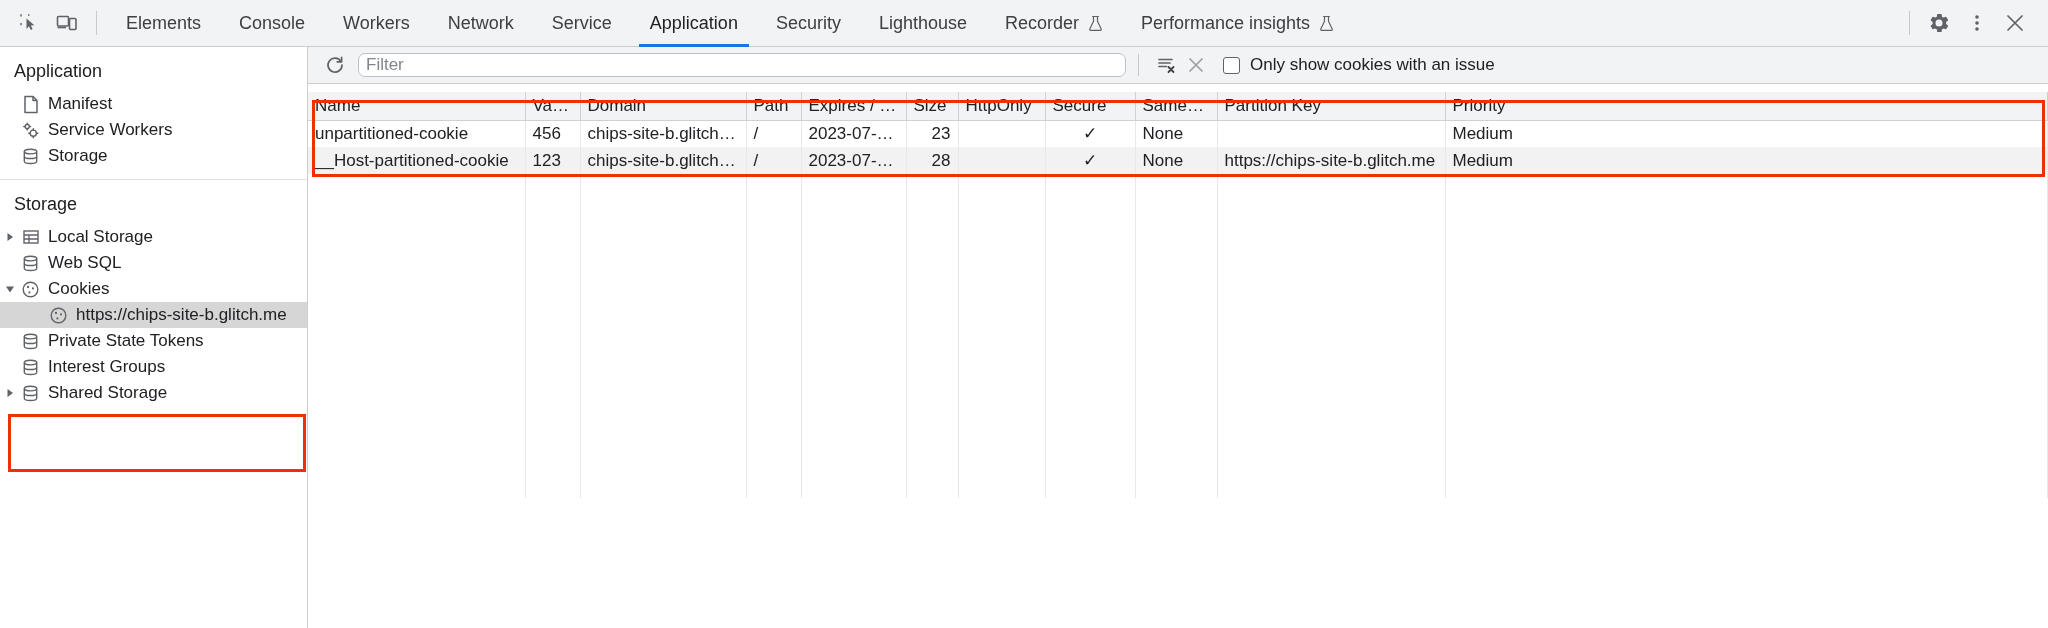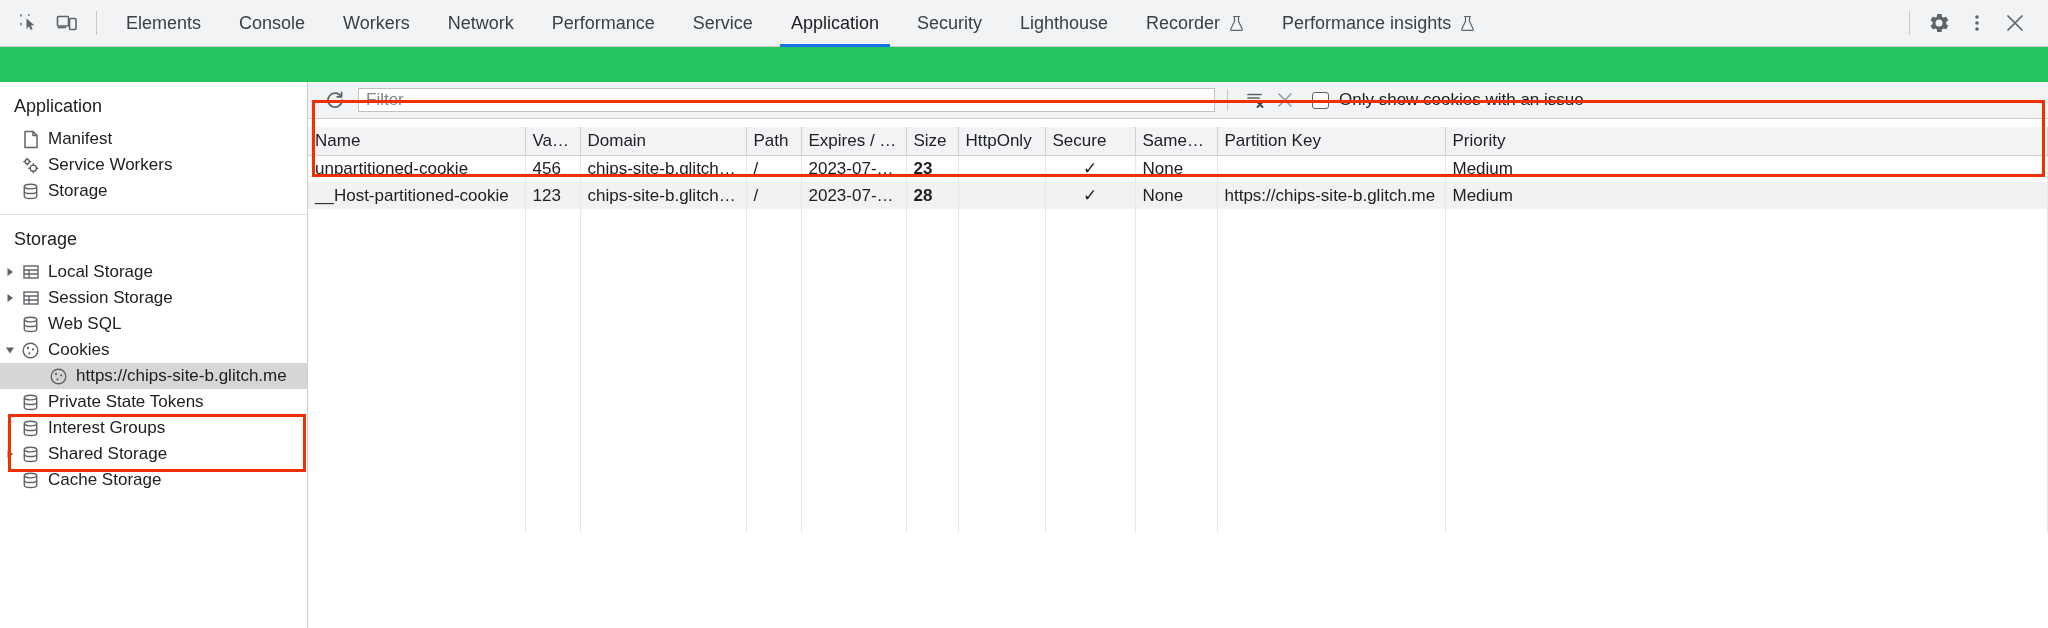--- a/index.html
+++ b/index.html
@@ -4,21 +4,21 @@
 <style>
   * { box-sizing: border-box; }
   html, body {
     margin: 0; padding: 0;
     width: 2048px; height: 628px;
     overflow: hidden;
     background: #ffffff;
     font-family: "Liberation Sans", sans-serif;
     -webkit-font-smoothing: antialiased;
   }
-  .app { width: 2048px; height: 628px; display: flex; flex-direction: column; background:#22c55e;gap:35px; }
+  .app { width: 2048px; height: 628px; display: flex; flex-direction: column; background:#d946ef; }
 
   
   .toolbar {
     height: 47px; min-height: 47px;
     background: #f1f3f4;
     border-bottom: 1px solid #cdcdcd;
     display: flex; align-items: center;
     padding: 0 8px 0 10px;
     position: relative;
   }
@@ -109,26 +109,26 @@
     display: flex; align-items: center;
     padding: 0 8px 0 12px;
   }
   .fb-icon {
     width: 30px; height: 28px;
     display: flex; align-items: center; justify-content: center;
     color: #5f6368;
   }
   .filter-input {
     flex: 0 1 auto;
-    width: 857px;
+    width: 768px;
     height: 24px;
     margin-left: 8px;
     border: 1px solid #bdc1c6;
     background: #ffffff;
-    border-radius: 0;
+    border-radius: 7px;
     font-size: 17px;
     font-family: "Liberation Sans", sans-serif;
     color: #202124;
     padding: 0 7px;
     outline: none;
   }
   .filter-input::placeholder { color: #80868b; }
   .fb-sep { width: 1px; height: 22px; background: #c6c8ca; margin: 0 12px; }
   .cb-wrap { display: flex; align-items: center; margin-left: 12px; }
   .checkbox {
@@ -165,21 +165,21 @@
     height: 27px;
     padding: 0 7px;
     border-right: 1px solid #e8e8e8;
     white-space: nowrap;
     overflow: hidden;
     text-overflow: ellipsis;
     vertical-align: middle;
   }
   tr.row-odd td { background: #ffffff; }
   tr.row-even td { background: #f2f2f2; }
-  td.num { text-align: left; font-weight: bold; }
+  td.num { text-align: right; }
   td.center { text-align: center; }
   .filler-row td { height: 27px; border-right: 1px solid #e8e8e8; background: #fff; }
 
   
   #annot-table { left: 312px; top: 100px; width: 1733px; height: 77px; }
 </style>
 </head>
 <body>
 
 <div class="app">
@@ -209,23 +209,20 @@
       <div class="tab">
         <span>Console</span>
       </div>
       <div class="tab">
         <span>Workers</span>
       </div>
       <div class="tab">
         <span>Network</span>
       </div>
       <div class="tab">
-        <span>Performance</span>
-      </div>
-      <div class="tab">
         <span>Service</span>
       </div>
       <div class="tab active">
         <span>Application</span>
       </div>
       <div class="tab">
         <span>Security</span>
       </div>
       <div class="tab">
         <span>Lighthouse</span>
@@ -333,34 +330,20 @@
           </span>
           <span class="side-ico">
             <svg width="18" height="18" viewBox="0 0 18 18">
               <rect x="2" y="3" width="14" height="12" fill="none" stroke="#5f6368" stroke-width="1.4"></rect>
               <path d="M2 7 L16 7 M2 11 L16 11 M7 7 L7 15" stroke="#5f6368" stroke-width="1.3"></path>
             </svg>
           </span>
           <span class="side-label">Local Storage</span>
         </div>
 
-        <div class="side-item indent-1">
-          <span class="twisty">
-            <svg width="9" height="10" viewBox="0 0 9 10">
-                <path d="M1.5 1 L7 5 L1.5 9 Z" fill="#5f6368"></path>
-              </svg>
-          </span>
-          <span class="side-ico">
-            <svg width="18" height="18" viewBox="0 0 18 18">
-              <rect x="2" y="3" width="14" height="12" fill="none" stroke="#5f6368" stroke-width="1.4"></rect>
-              <path d="M2 7 L16 7 M2 11 L16 11 M7 7 L7 15" stroke="#5f6368" stroke-width="1.3"></path>
-            </svg>
-          </span>
-          <span class="side-label">Session Storage</span>
-        </div>
 
 
         <div class="side-item indent-1">
           <span class="twisty empty"></span>
           <span class="side-ico">
             <svg width="19" height="19" viewBox="0 0 19 19">
               <g fill="none" stroke="#5f6368" stroke-width="1.4">
                 <ellipse cx="9.5" cy="4.6" rx="6.2" ry="2.3"></ellipse>
                 <path d="M3.3 4.6 L3.3 14.2 Q3.3 16.5 9.5 16.5 Q15.7 16.5 15.7 14.2 L15.7 4.6"></path>
                 <path d="M3.3 9.4 Q3.3 11.5 9.5 11.5 Q15.7 11.5 15.7 9.4"></path>
@@ -438,33 +421,20 @@
               <g fill="none" stroke="#5f6368" stroke-width="1.4">
                 <ellipse cx="9.5" cy="4.6" rx="6.2" ry="2.3"></ellipse>
                 <path d="M3.3 4.6 L3.3 14.2 Q3.3 16.5 9.5 16.5 Q15.7 16.5 15.7 14.2 L15.7 4.6"></path>
                 <path d="M3.3 9.4 Q3.3 11.5 9.5 11.5 Q15.7 11.5 15.7 9.4"></path>
               </g>
             </svg>
           </span>
           <span class="side-label">Shared Storage</span>
         </div>
 
-        <div class="side-item indent-1">
-          <span class="twisty empty"></span>
-          <span class="side-ico">
-            <svg width="19" height="19" viewBox="0 0 19 19">
-              <g fill="none" stroke="#5f6368" stroke-width="1.4">
-                <ellipse cx="9.5" cy="4.6" rx="6.2" ry="2.3"></ellipse>
-                <path d="M3.3 4.6 L3.3 14.2 Q3.3 16.5 9.5 16.5 Q15.7 16.5 15.7 14.2 L15.7 4.6"></path>
-                <path d="M3.3 9.4 Q3.3 11.5 9.5 11.5 Q15.7 11.5 15.7 9.4"></path>
-              </g>
-            </svg>
-          </span>
-          <span class="side-label">Cache Storage</span>
-        </div>
       </div>
     </div>
 
     <div class="main">
       <div class="filterbar">
         <div class="fb-icon">
           <svg width="22" height="22" viewBox="0 0 22 22">
             <path d="M17 7.5 A7 7 0 1 0 18 11" fill="none" stroke="#5f6368" stroke-width="1.7" stroke-linecap="round"></path>
             <path d="M17.6 3.4 L17.6 7.8 L13.2 7.8" fill="none" stroke="#5f6368" stroke-width="1.7" stroke-linecap="round" stroke-linejoin="round"></path>
           </svg>

